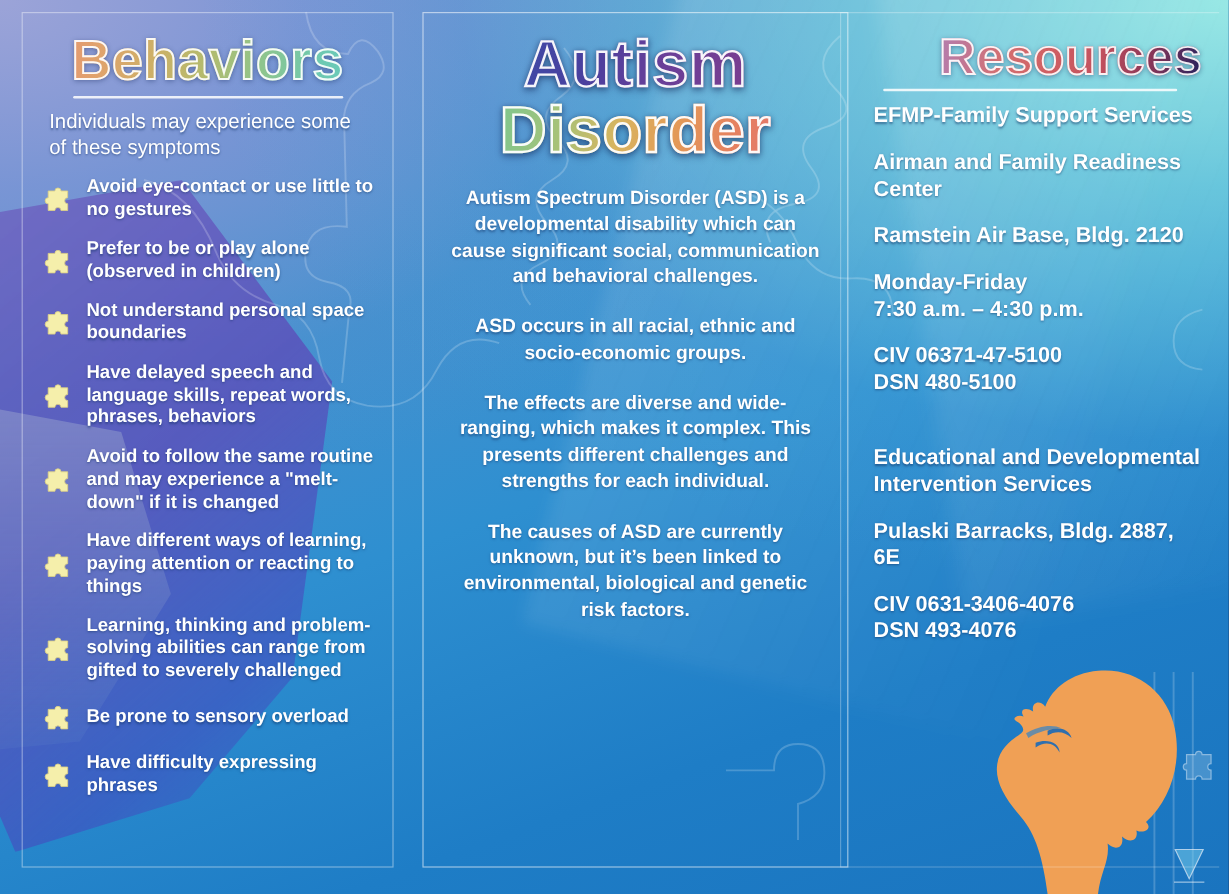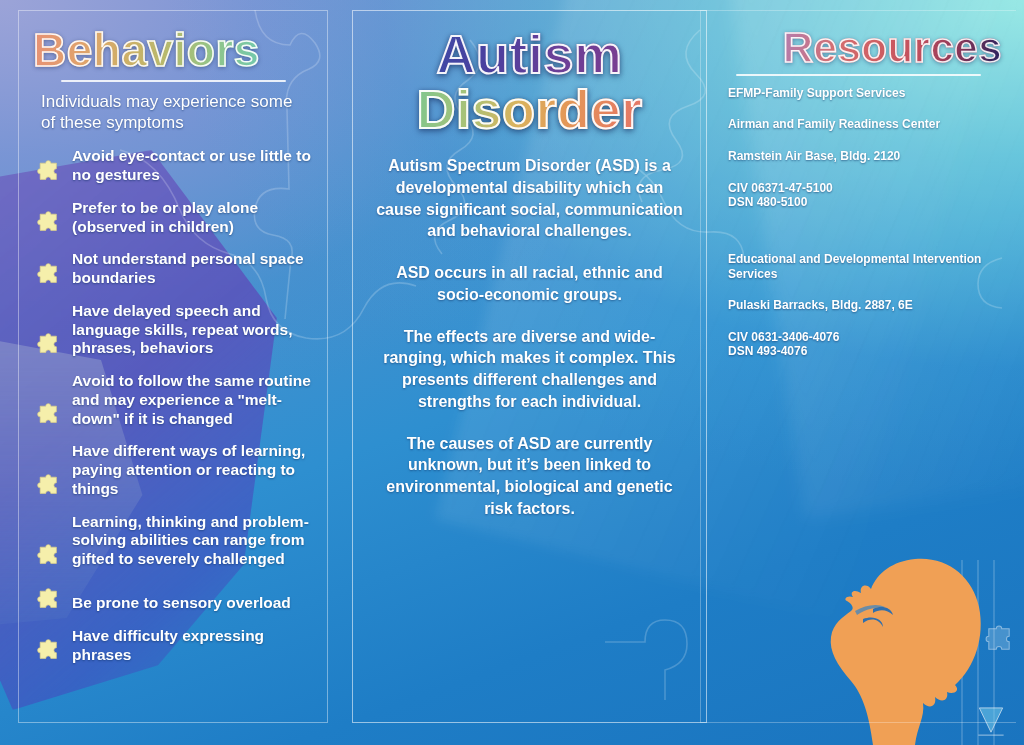--- a/index.html
+++ b/index.html
@@ -65,39 +65,39 @@
     letter-spacing:0.5px;
     line-height:1.02;
     -webkit-background-clip:text;
     background-clip:text;
     color:transparent;
     -webkit-text-stroke:1.6px rgba(255,255,255,0.92);
     paint-order:stroke fill;
     filter:drop-shadow(0 1px 2px rgba(20,40,90,0.40));
   }
   .h-behaviors{
-    font-size:46px;
+    font-size:46px;text-align:center;
     background-image:linear-gradient(95deg,#e79175 0%, #e0a36c 18%, #cdb067 34%, #b3bb6e 50%, #8ec58d 66%, #6fc9b0 82%, #63cbc4 100%);
   }
   .rule{
     height:2px;background:rgba(255,255,255,0.85);
     margin:8px auto 10px auto;border-radius:2px;
   }
   .rule.left-rule{width:225px;margin-top:6px;}
   .rule.right-rule{width:245px;margin-top:4px;}
 
   .lead{
     color:#ffffff;font-size:17px;line-height:1.22;text-align:left;
     margin:0 8px 14px 8px;
     text-shadow:0 1px 2px rgba(15,45,95,0.55);
   }
 
   
   .bullets{list-style:none;margin:0;padding:0;}
-  .bullet{display:flex;align-items:flex-end;margin:0 0 14px 0;}
+  .bullet{display:flex;align-items:center;margin:0 0 14px 0;}
   .puzzle-ico{flex:0 0 30px;width:30px;height:28px;margin-right:9px;margin-top:2px;}
   .bullet-text{
     color:#ffffff;font-size:15.5px;line-height:1.21;font-weight:600;
     text-shadow:0 1px 2px rgba(15,45,95,0.55);
   }
 
   
   .h-asd{
     font-size:54px;text-align:center;line-height:1.02;
     -webkit-text-stroke:2px rgba(255,255,255,0.95);
@@ -117,21 +117,21 @@
   }
   .body-para.first{margin-top:18px;}
 
   
   .h-resources{
     font-size:42px;text-align:right;
     background-image:linear-gradient(100deg,#7fc08a 0%, #9a7fbe 13%, #b87ba6 26%, #d46f71 42%, #cf5f63 56%, #c2505e 70%, #8a3758 84%, #22215e 100%);
     -webkit-text-stroke:1.6px rgba(255,255,255,0.92);
   }
   .res-block{
-    color:#ffffff;font-size:12px;line-height:1.22;font-weight:600;
+    color:#ffffff;font-size:18px;line-height:1.22;font-weight:600;
     margin:0 0 17px 0;
     text-shadow:0 1px 2px rgba(15,45,95,0.55);
     padding-left:13px;
   }
   .res-block.gap-big{margin-bottom:42px;}
 </style>
 </head>
 <body>
 
 <div class="poster">
@@ -245,19 +245,20 @@
     <p class="body-para">The effects are diverse and wide-ranging, which makes it complex. This presents different challenges and strengths for each individual.</p>
     <p class="body-para">The causes of ASD are currently unknown, but it’s been linked to environmental, biological and genetic risk factors.</p>
   </section>
 
   <section class="panel right">
     <h1 class="heading h-resources">Resources</h1>
     <div class="rule right-rule"></div>
     <p class="res-block">EFMP-Family Support Services</p>
     <p class="res-block">Airman and Family Readiness Center</p>
     <p class="res-block">Ramstein Air Base, Bldg. 2120</p>
+    <p class="res-block">Monday-Friday<br>7:30 a.m. – 4:30 p.m.</p>
     <p class="res-block gap-big">CIV 06371-47-5100<br>DSN 480-5100</p>
     <p class="res-block">Educational and Developmental Intervention Services</p>
     <p class="res-block">Pulaski Barracks, Bldg. 2887, 6E</p>
     <p class="res-block">CIV 0631-3406-4076<br>DSN 493-4076</p>
   </section>
 
 </div>
 
 </body></html>

